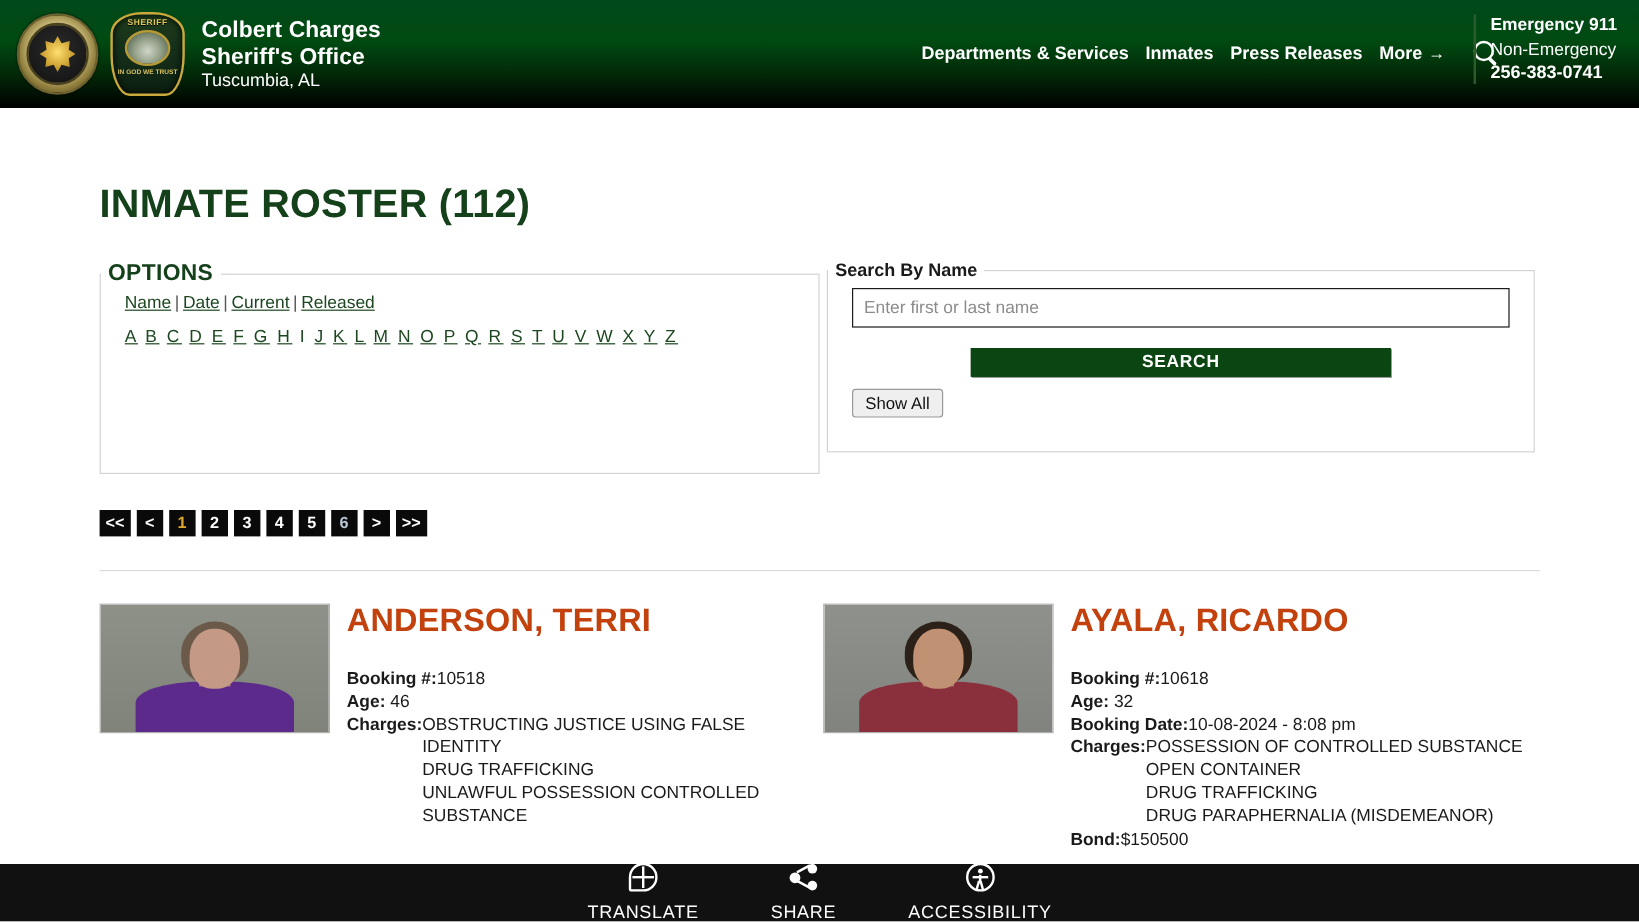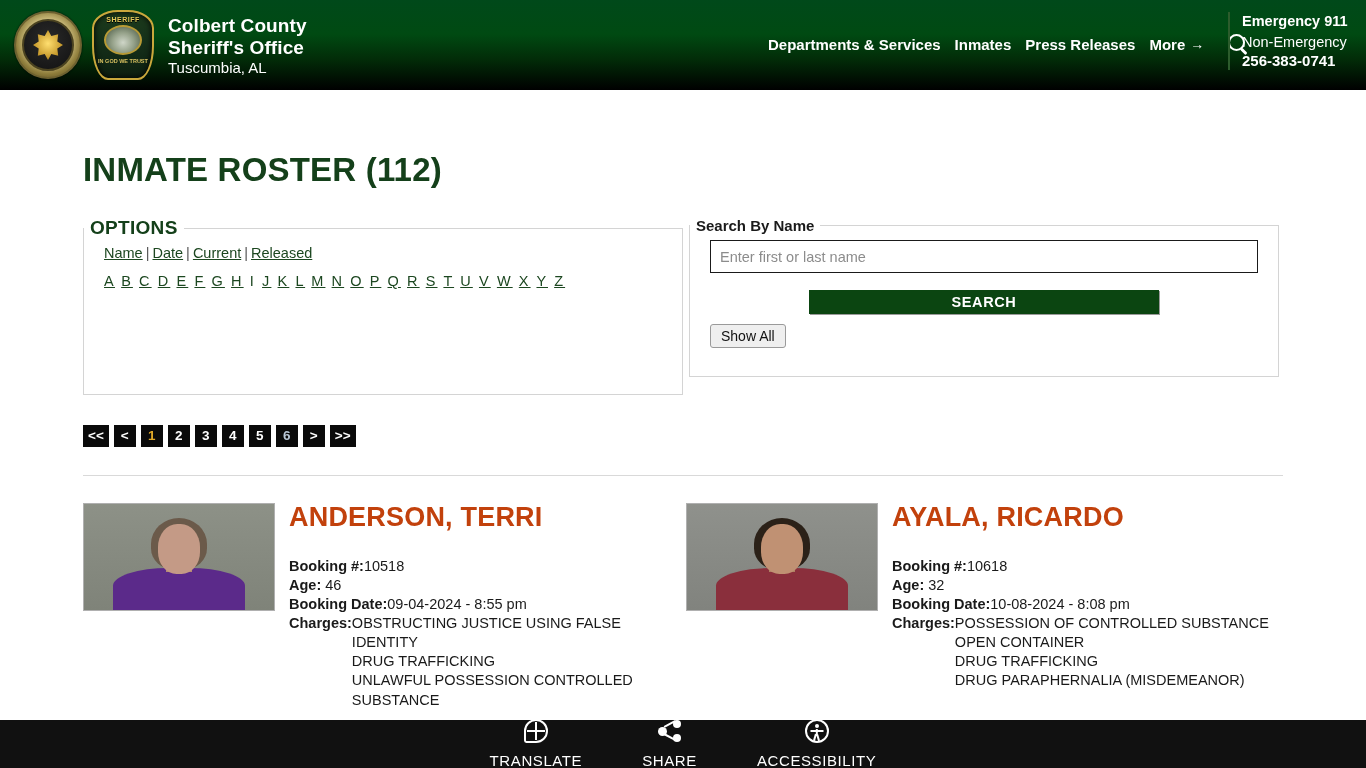--- a/index.html
+++ b/index.html
@@ -264,21 +264,21 @@
   <div class="brand">
     <div class="badge-round">
       <div class="star7"></div>
     </div>
     <div class="badge-shield">
       <div class="sh-top">SHERIFF</div>
       <div class="sh-ring"></div>
       <div class="sh-bot">IN GOD WE TRUST</div>
     </div>
     <div class="brand-text">
-      <div class="brand-line1">Colbert County</div>
+      <div class="brand-line1">Colbert Charges</div>
       <div class="brand-line2">Sheriff's Office</div>
       <div class="brand-line3">Tuscumbia, AL</div>
     </div>
   </div>
 
   <nav class="nav-wrap">
     <a class="nav-link">Departments &amp; Services</a>
     <a class="nav-link">Inmates</a>
     <a class="nav-link">Press Releases</a>
     <a class="nav-link nav-more">
@@ -343,21 +343,20 @@
           <div class="torso" style="width:132px;height:42px;background:#5b2a8a"></div>
           <div class="neck" style="width:26px;height:20px;bottom:38px;background:#b28874"></div>
           <div class="hair" style="width:56px;height:52px;top:14px;background:#6b5a4a;border-radius:50% 50% 42% 42%"></div>
           <div class="head" style="width:42px;height:50px;top:20px;background:#c49a86"></div>
         </div>
         <div class="rec-body">
           <div class="rec-name">ANDERSON, TERRI</div>
           <div class="rec-fields">
             <div class="rec-row"><b>Booking #:</b>10518</div>
             <div class="rec-row"><b>Age:</b> 46</div>
-            <div class="rec-row"><b>Booking Date:</b>09-04-2024 - 8:55 pm</div>
             <div class="charges-row">
               <span class="charges-label">Charges:</span>
               <span class="charges-list">
                 <span class="charge-line">OBSTRUCTING JUSTICE USING FALSE IDENTITY</span>
                 <span class="charge-line">DRUG TRAFFICKING</span>
                 <span class="charge-line">UNLAWFUL POSSESSION CONTROLLED SUBSTANCE</span>
               </span>
             </div>
           </div>
         </div>
@@ -378,20 +377,21 @@
             <div class="rec-row"><b>Booking Date:</b>10-08-2024 - 8:08 pm</div>
             <div class="charges-row">
               <span class="charges-label">Charges:</span>
               <span class="charges-list">
                 <span class="charge-line">POSSESSION OF CONTROLLED SUBSTANCE</span>
                 <span class="charge-line">OPEN CONTAINER</span>
                 <span class="charge-line">DRUG TRAFFICKING</span>
                 <span class="charge-line">DRUG PARAPHERNALIA (MISDEMEANOR)</span>
               </span>
             </div>
+            <div class="rec-row bond-row"><b>Bond:</b>$150500</div>
           </div>
         </div>
       </div>
     </div>
 </div>
 
 <div class="footbar">
   <div class="foot-item">
     <span class="ico-globe"></span>
     <span>TRANSLATE</span>

